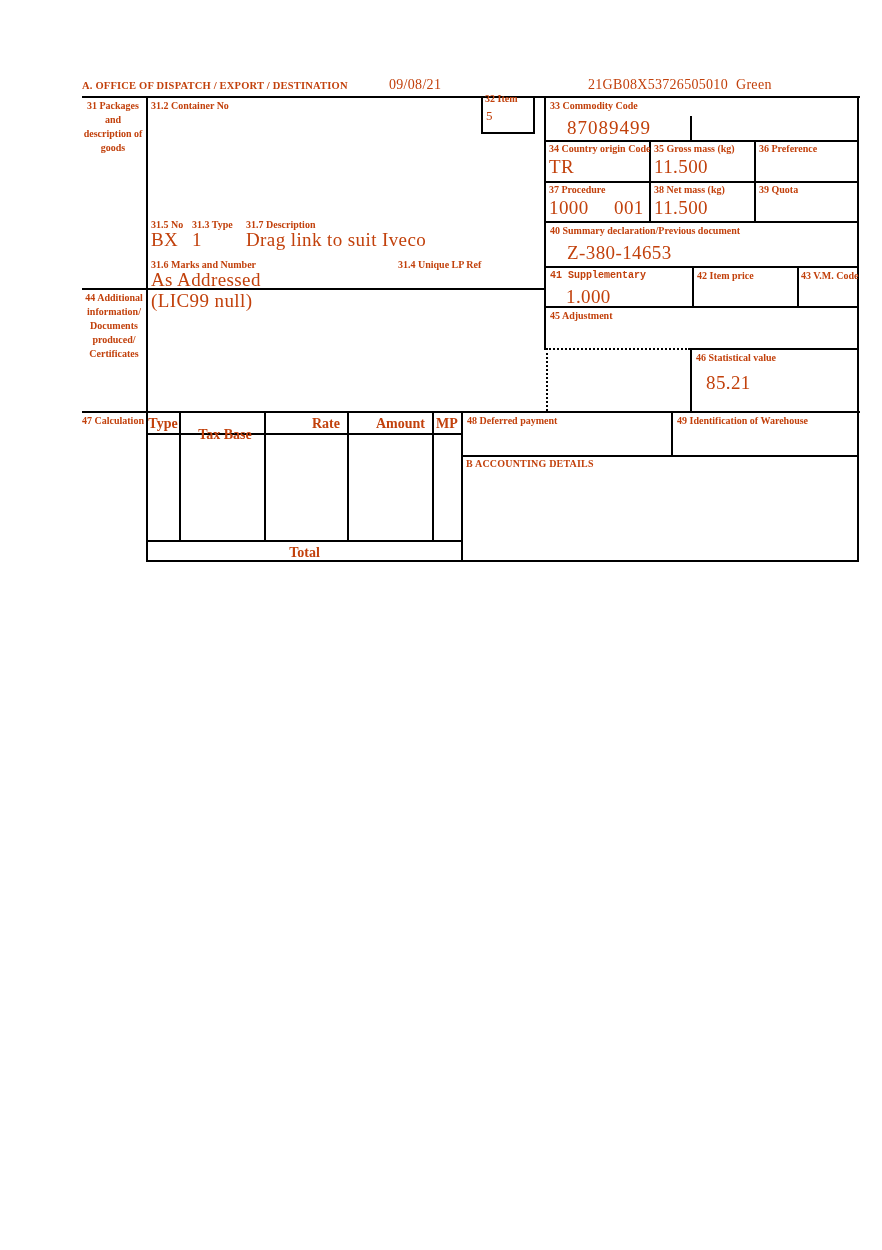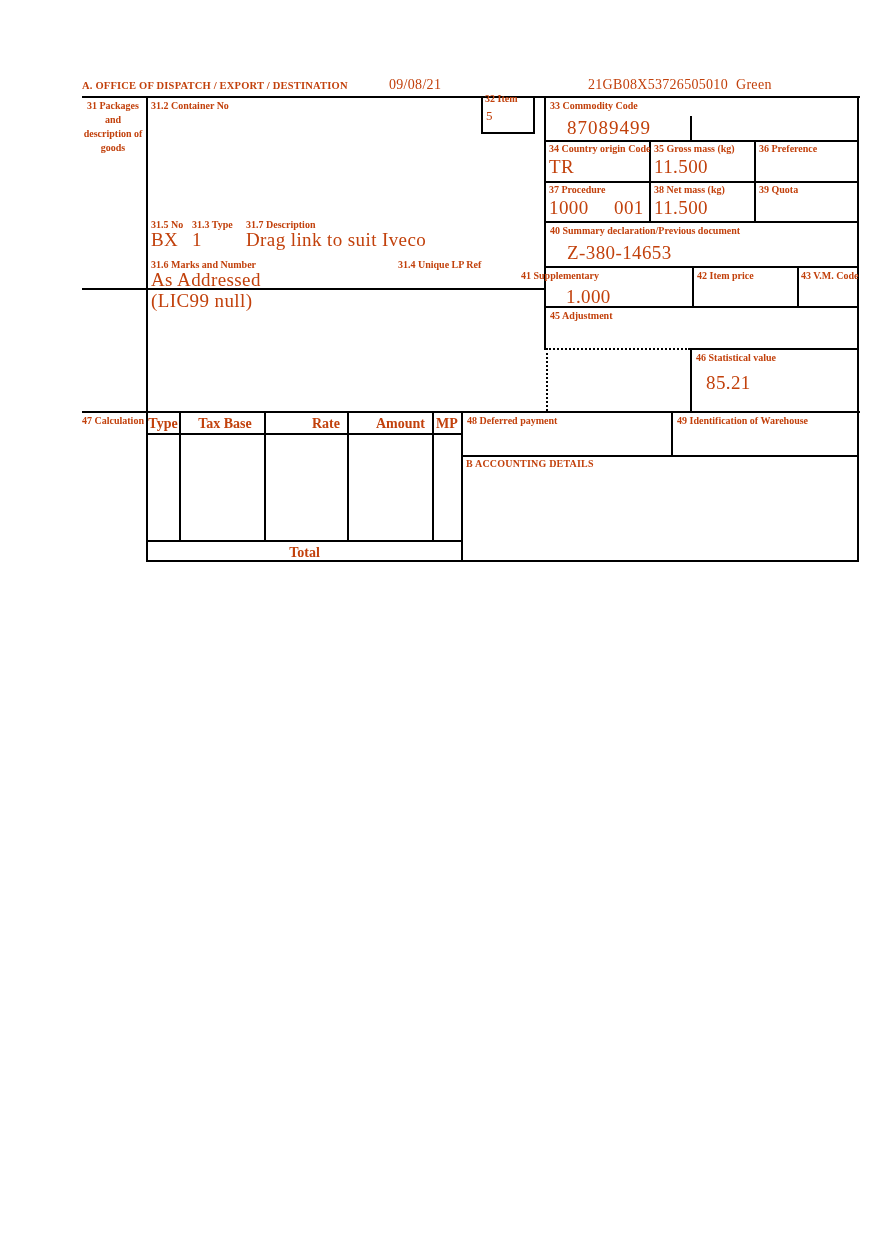--- a/index.html
+++ b/index.html
@@ -73,20 +73,21 @@
   <div class="ln" style="left:179px;top:411px;width:2px;height:129px;"></div>
   <div class="ln" style="left:264px;top:411px;width:2px;height:129px;"></div>
   <div class="ln" style="left:347px;top:411px;width:2px;height:129px;"></div>
   <div class="ln" style="left:432px;top:411px;width:2px;height:129px;"></div>
   <div class="ln" style="left:146px;top:540px;width:317px;height:2px;"></div>
   <div class="ln" style="left:146px;top:560px;width:712px;height:2px;"></div>
   <div class="ln" style="left:461px;top:455px;width:397px;height:2px;"></div>
   <div class="ln" style="left:671px;top:411px;width:2px;height:44px;"></div>
 
   <div class="lbl wrap" style="left:82px;top:99px;width:62px;">31 Packages and description of goods</div>
+  <div class="lbl wrap" style="left:82px;top:291px;width:64px;">44 Additional information/ Documents produced/ Certificates</div>
   <div class="lbl wrap" style="left:82px;top:414px;width:62px;">47 Calculation</div>
 
   <div class="lbl" style="left:151px;top:100px;">31.2 Container No</div>
   <div class="lbl" style="left:485px;top:93px;">32 Item</div>
   <div class="val" style="left:486px;top:108px;font-size:13px;">5</div>
   <div class="lbl" style="left:550px;top:100px;">33 Commodity Code</div>
   <div class="val" style="left:567px;top:117px;letter-spacing:1px;">87089499</div>
 
   <div class="lbl" style="left:549px;top:143px;">34 Country origin Code</div>
   <div class="val" style="left:549px;top:156px;">TR</div>
@@ -108,33 +109,33 @@
   <div class="val" style="left:192px;top:229px;">1</div>
   <div class="val" style="left:246px;top:229px;">Drag link to suit Iveco</div>
 
   <div class="lbl" style="left:151px;top:259px;">31.6 Marks and Number</div>
   <div class="lbl" style="left:398px;top:259px;">31.4 Unique LP Ref</div>
   <div class="val" style="left:151px;top:269px;">As Addressed</div>
 
   <div class="lbl" style="left:550px;top:225px;">40 Summary declaration/Previous document</div>
   <div class="val" style="left:567px;top:242px;">Z-380-14653</div>
 
-  <div class="lbl" style="left:521px;top:270px;">41 Supplementary</div>
+  <div class="lbl" style="left:550px;top:270px;font-family:Liberation Mono, monospace;">41 Supplementary</div>
   <div class="val" style="left:566px;top:286px;">1.000</div>
   <div class="lbl" style="left:697px;top:270px;">42 Item price</div>
   <div class="lbl" style="left:801px;top:270px;">43 V.M. Code</div>
 
   <div class="val" style="left:151px;top:290px;">(LIC99 null)</div>
 
   <div class="lbl" style="left:550px;top:310px;">45 Adjustment</div>
   <div class="lbl" style="left:696px;top:352px;">46 Statistical value</div>
   <div class="val" style="left:706px;top:372px;">85.21</div>
 
   <div class="cell-h" style="left:146px;top:416px;width:34px;text-align:center;">Type</div>
-  <div class="cell-h" style="left:181px;top:416px;width:88px;text-align:center;">Tax Base</div>
+  <div class="cell-h" style="left:181px;top:427px;width:88px;text-align:center;">Tax Base</div>
   <div class="cell-h" style="left:266px;top:416px;width:74px;text-align:right;">Rate</div>
   <div class="cell-h" style="left:349px;top:416px;width:76px;text-align:right;">Amount</div>
   <div class="cell-h" style="left:433px;top:416px;width:28px;text-align:center;">MP</div>
   <div class="cell-h" style="left:146px;top:545px;width:317px;text-align:center;">Total</div>
 
   <div class="lbl" style="left:467px;top:415px;">48 Deferred payment</div>
   <div class="lbl" style="left:677px;top:415px;">49 Identification of Warehouse</div>
   <div class="hdr-a" style="left:466px;top:458px;font-size:10px;">B ACCOUNTING DETAILS</div>
 
 </div>

